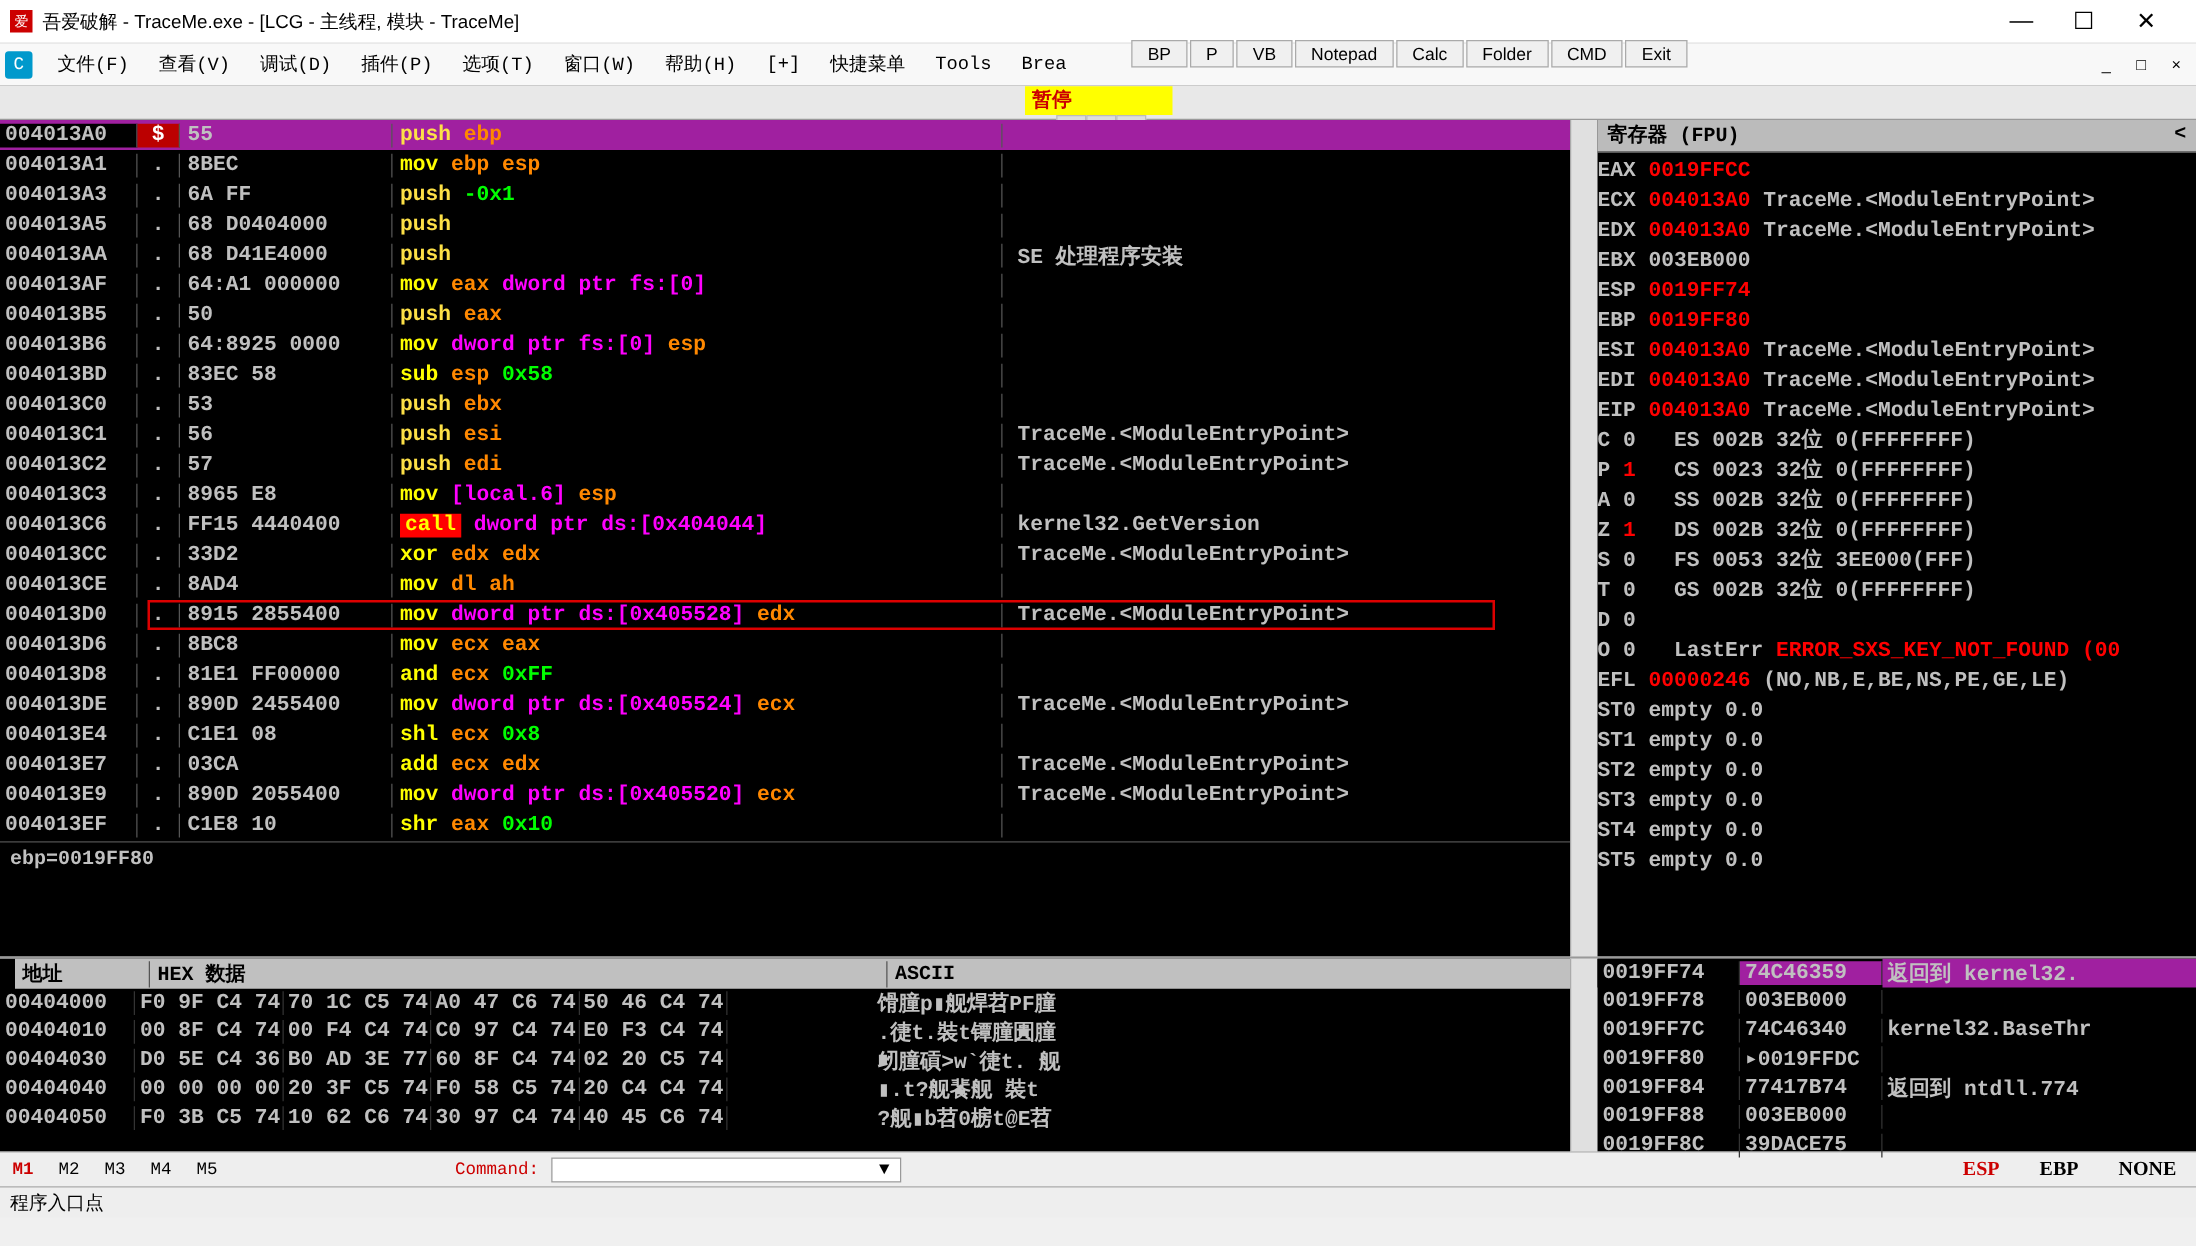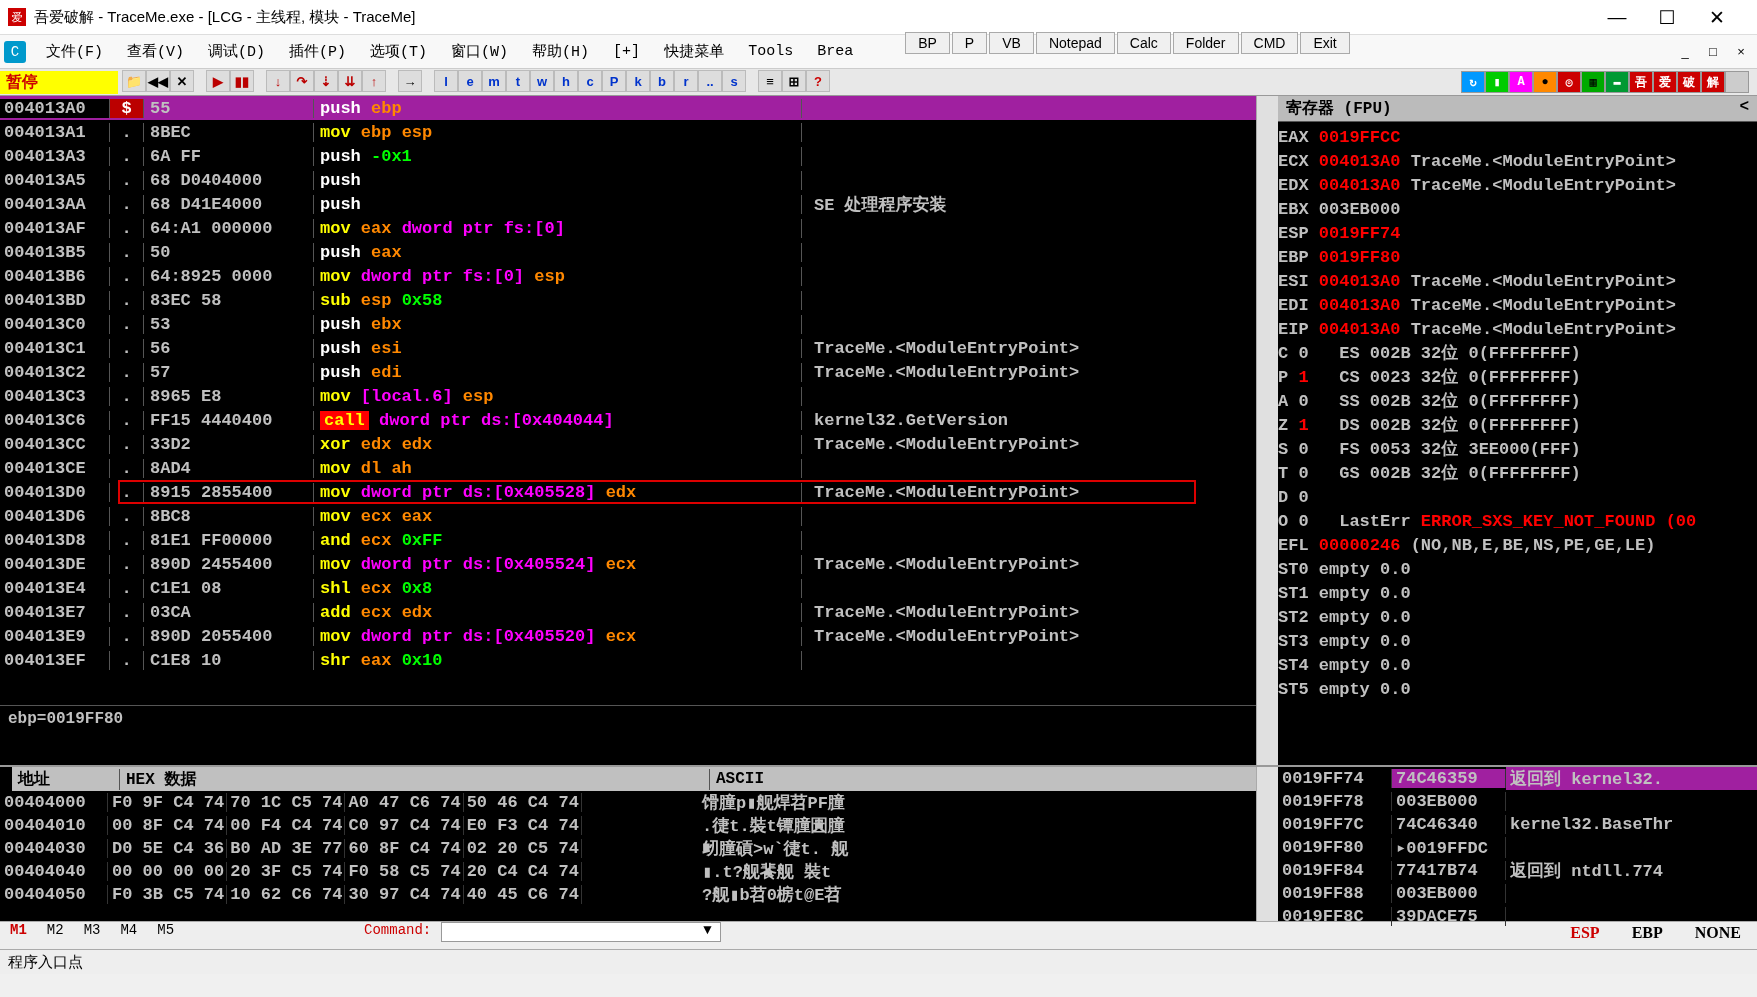--- a/index.html
+++ b/index.html
@@ -8,54 +8,54 @@
 .titlebar .ico { width:18px; height:18px; background:#c00; margin-right:8px; display:flex; align-items:center; justify-content:center; color:#fff; font-size:11px; }
 .titlebar .ttl { flex:1; font-family:"Microsoft YaHei",sans-serif; font-size:15px; color:#000; }
 .winbtns { display:flex; gap:26px; margin-right:20px; }
 .winbtn { width:24px; height:24px; display:flex; align-items:center; justify-content:center; font-size:19px; color:#000; font-family:sans-serif; }
 .menubar { height:34px; background:#f8f8f8; display:flex; align-items:center; padding:0 4px; font-family:"Microsoft YaHei",sans-serif; border-bottom:1px solid #ccc; }
 .mico { width:22px; height:22px; background:#09c; margin-right:8px; border-radius:3px; display:flex; align-items:center; justify-content:center; color:#fff; font-size:14px; }
 .menu { padding:2px 12px; font-size:15px; color:#000; }
 .extbuttons { display:flex; gap:2px; margin-left:8px; height:28px; align-items:flex-start; position:relative; top:-6px;padding-left:32px; }
 .extbtn { border:1px solid #aaa; background:#f0f0f0; padding:2px 12px; font-size:14px; font-family:sans-serif; }
 .childbtns { display:flex; gap:4px; margin-left:auto; }
-.toolbar { height:27px; background:#e8e8e8; display:flex; align-items:center; border-bottom:1px solid #999; }
+.toolbar { height:27px; background:#e8e8e8; display:flex; align-items:center; border-bottom:1px solid #999;flex-direction:column; }
 .tlabel { background:#ff0; color:#c00; font-size:16px; font-weight:bold; padding:1px 6px; font-family:"SimSun"; width:118px; }
 .tgrp { display:flex; height:24px; margin-left:4px; }
 .tbtn { width:24px; height:22px; border:1px solid #bbb; background:#ddd; display:flex; align-items:center; justify-content:center; font-size:13px; font-family:sans-serif; font-weight:bold; }
 .tbtn.red { color:#b00; }
 .tbtn.blue { color:#03c; }
 .tright { margin-left:auto; display:flex; margin-right:8px; }
 .rtbtn { width:24px; height:22px; border:1px solid #999; display:flex; align-items:center; justify-content:center; font-size:12px; font-weight:bold; }
 .workspace { display:flex; height:669px; }
 .leftpane { width:1256px; display:flex; flex-direction:column; }
 .disasm { flex:1; background:#000; overflow:hidden; position:relative; }
 .drow { display:flex; height:24px; align-items:center; font-size:17px; font-family:"Consolas",monospace; font-weight:bold; }
 .drow.hdr { background:#a020a0; }
 .drow.hl { position:relative; }
 .drow.hl::after { content:""; position:absolute; left:118px; right:60px; top:0; bottom:0; border:2px solid #d00; pointer-events:none; }
 .addr { width:110px; color:#c0c0c0; padding-left:4px; border-right:1px solid #555; background:#000; }
 .mk { width:34px; color:#c0c0c0; text-align:center; border-right:1px solid #555; }
 .mk.dollar { background:#b00; color:#fff; }
 .hex { width:170px; color:#c0c0c0; padding-left:6px; border-right:1px solid #555; }
 .asm { width:488px; padding-left:6px; border-right:1px solid #555; }
 .cmt { flex:1; color:#c0c0c0; padding-left:12px; }
-.op-push { color:#ffffff; }
+.op-push { color:#fde047; }
 .op-mov { color:#ff0; }
 .op-and { color:#ff0; }
 .op-sub { color:#ff0; }
 .op-xor { color:#ff0; }
 .op-shl { color:#ff0; }
 .op-add { color:#ff0; }
 .op-shr { color:#ff0; }
 .op-call { background:#f00; color:#ff0; padding:0 4px; }
 .reg { color:#f80; }
 .num { color:#0f0; }
 .memref { color:#f0f; }
-.info { background:#000; color:#c0c0c0; height:60px; padding:4px 8px; font-size:16px; font-weight:bold; border-top:1px solid #555; }
+.info { background:#000; color:#c0c0c0; height:92px; padding:4px 8px; font-size:16px; font-weight:bold; border-top:1px solid #555; }
 .scroller { width:22px; background:#e0e0e0; border-left:1px solid #aaa; }
 .rightpane { flex:1; background:#000; display:flex; flex-direction:column; }
 .reghdr { background:#bbb; color:#000; font-size:16px; padding:2px 8px; border-bottom:1px solid #555; font-weight:bold; font-family:"SimSun"; display:flex; }
 .reghdr .chev { margin-left:auto; }
 .regbody { flex:1; padding:4px 0; color:#c0c0c0; font-size:17px; font-weight:bold; line-height:24px; overflow:hidden; }
 .regrow { white-space:pre; }
 .hlr { color:#f00; }
 .bottom { height:156px; display:flex; border-top:2px solid #999; }
 .dump { width:1256px; background:#000; display:flex; flex-direction:column; }
 .dumphdr { display:flex; background:#c0c0c0; color:#000; font-size:16px; font-weight:bold; height:24px; align-items:center; font-family:"SimSun";margin-left:12px; }
@@ -69,21 +69,21 @@
 .dhx span { border-right:1px solid #333; padding-right:2px; margin-right:3px; }
 .dasc { padding-left:4px; white-space:pre; }
 .stack { flex:1; background:#000; }
 .stkrow { display:flex; color:#c0c0c0; font-size:17px; font-weight:bold; height:23px; align-items:center; }
 .stkrow.sel { background:#000; }
 .stkrow.sel .sv { background:#a020a0; }
 .stkrow.sel .sc { background:#a020a0; }
 .sa { width:114px; padding-left:4px; border-right:1px solid #333; }
 .sv { width:114px; padding-left:4px; border-right:1px solid #333; }
 .sc { flex:1; padding-left:4px; }
-.cmdbar { height:28px; background:#eee; display:flex; align-items:flex-start; border-top:1px solid #aaa; font-family:sans-serif; font-size:14px; }
+.cmdbar { height:28px; background:#eee; display:flex; align-items:center; border-top:1px solid #aaa; font-family:sans-serif; font-size:14px; }
 .mslot { padding:2px 10px; }
 .mslot.active { color:#c00; font-weight:bold; }
 .cmdlbl { color:#c00; margin-left:180px; margin-right:10px; }
 .cmdinput { width:280px; height:20px; border:1px solid #999; background:#fff; }
 .rside { margin-left:auto; display:flex; }
 .rsl { padding:2px 16px; font-family:"Consolas"; font-weight:bold; font-size:16px; }
 .rsl.esp { color:#c00; }
 .status { height:25px; background:#eee; display:flex; align-items:center; padding:0 8px; border-top:1px solid #aaa; font-family:"SimSun"; font-size:15px; }
 </style>
 </head>

